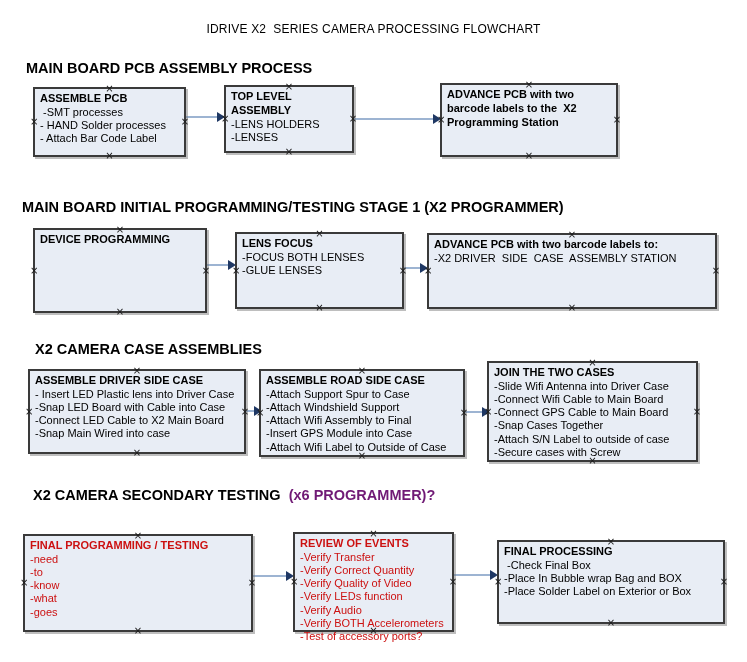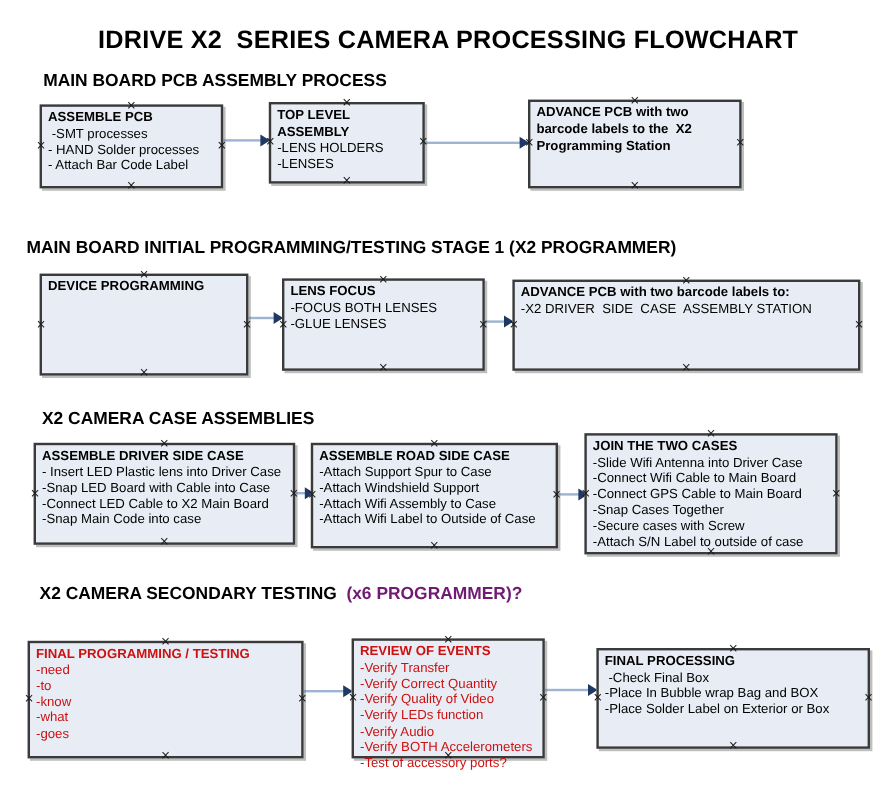--- a/index.html
+++ b/index.html
@@ -2,21 +2,21 @@
 <html><head>
 <meta charset="utf-8">
 <style>
   html,body{margin:0;padding:0;background:#ffffff;}
   #canvas{
     position:relative;width:747px;height:662px;background:#ffffff;overflow:hidden;
     font-family:"Liberation Sans","DejaVu Sans",sans-serif;color:#000;
   }
   .title{
     position:absolute;left:0;right:0;top:22px;text-align:center;
-    font-size:21px;font-weight:bold;letter-spacing:.2px;white-space:pre;
+    font-size:12px;font-weight:normal;letter-spacing:.2px;white-space:pre;
   }
   .heading{
     position:absolute;font-size:14.5px;font-weight:bold;white-space:pre;
   }
   .red-text{color:#701a75;}
   .box{
     position:absolute;background:#e8edf5;border:2px solid #3a3a3a;
     box-shadow:2px 2px 0 rgba(110,110,110,.45);
     padding:3px 5px;box-sizing:border-box;overflow:visible;z-index:1;
   }
@@ -34,21 +34,21 @@
     font-family:"DejaVu Sans",sans-serif;pointer-events:none;
   }
 </style>
 </head>
 <body>
 
 <div id="canvas">
 
   <div class="title">IDRIVE X2  SERIES CAMERA PROCESSING FLOWCHART</div>
 
-  <div class="heading" style="left:36px;top:60px">MAIN BOARD PCB ASSEMBLY PROCESS</div>
+  <div class="heading" style="left:26px;top:60px">MAIN BOARD PCB ASSEMBLY PROCESS</div>
 
   <div class="box" style="left:33px;top:87px;width:153px;height:70px">
     <div class="box-title">ASSEMBLE PCB</div>
     <div class="box-items">
         <div> -SMT processes</div>
         <div>- HAND Solder processes</div>
         <div>- Attach Bar Code Label</div>
       </div>
   <span class="cp" style="left: 50%; top: 0px; transform: translate(-50%, -55%);">×</span>
       <span class="cp" style="left: 50%; top: 100%; transform: translate(-50%, -45%);">×</span>
@@ -115,53 +115,54 @@
     </div>
 
   <div class="heading" style="left:35px;top:341px">X2 CAMERA CASE ASSEMBLIES</div>
 
   <div class="box" style="left:28px;top:369px;width:218px;height:85px">
     <div class="box-title">ASSEMBLE DRIVER SIDE CASE</div>
     <div class="box-items">
         <div>- Insert LED Plastic lens into Driver Case</div>
         <div>-Snap LED Board with Cable into Case</div>
         <div>-Connect LED Cable to X2 Main Board</div>
-        <div>-Snap Main Code into case</div>
+        <div>-Snap Main Wired into case</div>
       </div>
   <span class="cp" style="left: 50%; top: 0px; transform: translate(-50%, -55%);">×</span>
       <span class="cp" style="left: 50%; top: 100%; transform: translate(-50%, -45%);">×</span>
       <span class="cp" style="left: 0px; top: 50%; transform: translate(-60%, -50%);">×</span>
       <span class="cp" style="left: 100%; top: 50%; transform: translate(-40%, -50%);">×</span>
     </div>
   <div class="arrow" style="left:245px;top:410px;width:15px"></div>
 
   <div class="box" style="left:259px;top:369px;width:206px;height:88px">
     <div class="box-title">ASSEMBLE ROAD SIDE CASE</div>
     <div class="box-items">
         <div>-Attach Support Spur to Case</div>
         <div>-Attach Windshield Support</div>
-        <div>-Attach Wifi Assembly to Case</div>
+        <div>-Attach Wifi Assembly to Final</div>
+        <div>-Insert GPS Module into Case</div>
         <div>-Attach Wifi Label to Outside of Case</div>
       </div>
   <span class="cp" style="left: 50%; top: 0px; transform: translate(-50%, -55%);">×</span>
       <span class="cp" style="left: 50%; top: 100%; transform: translate(-50%, -45%);">×</span>
       <span class="cp" style="left: 0px; top: 50%; transform: translate(-60%, -50%);">×</span>
       <span class="cp" style="left: 100%; top: 50%; transform: translate(-40%, -50%);">×</span>
     </div>
   <div class="arrow" style="left:464px;top:411px;width:24px"></div>
 
   <div class="box" style="left:487px;top:361px;width:211px;height:101px">
     <div class="box-title">JOIN THE TWO CASES</div>
     <div class="box-items">
         <div>-Slide Wifi Antenna into Driver Case</div>
         <div>-Connect Wifi Cable to Main Board</div>
         <div>-Connect GPS Cable to Main Board</div>
         <div>-Snap Cases Together</div>
+        <div>-Attach S/N Label to outside of case</div>
         <div>-Secure cases with Screw</div>
-        <div>-Attach S/N Label to outside of case</div>
       </div>
   <span class="cp" style="left: 50%; top: 0px; transform: translate(-50%, -55%);">×</span>
       <span class="cp" style="left: 50%; top: 100%; transform: translate(-50%, -45%);">×</span>
       <span class="cp" style="left: 0px; top: 50%; transform: translate(-60%, -50%);">×</span>
       <span class="cp" style="left: 100%; top: 50%; transform: translate(-40%, -50%);">×</span>
     </div>
 
   <div class="heading" style="left:33px;top:487px"><span>X2 CAMERA SECONDARY TESTING </span><span class="red-text"> (x6 PROGRAMMER)?</span></div>
 
   <div class="box red" style="left:23px;top:534px;width:230px;height:98px">

